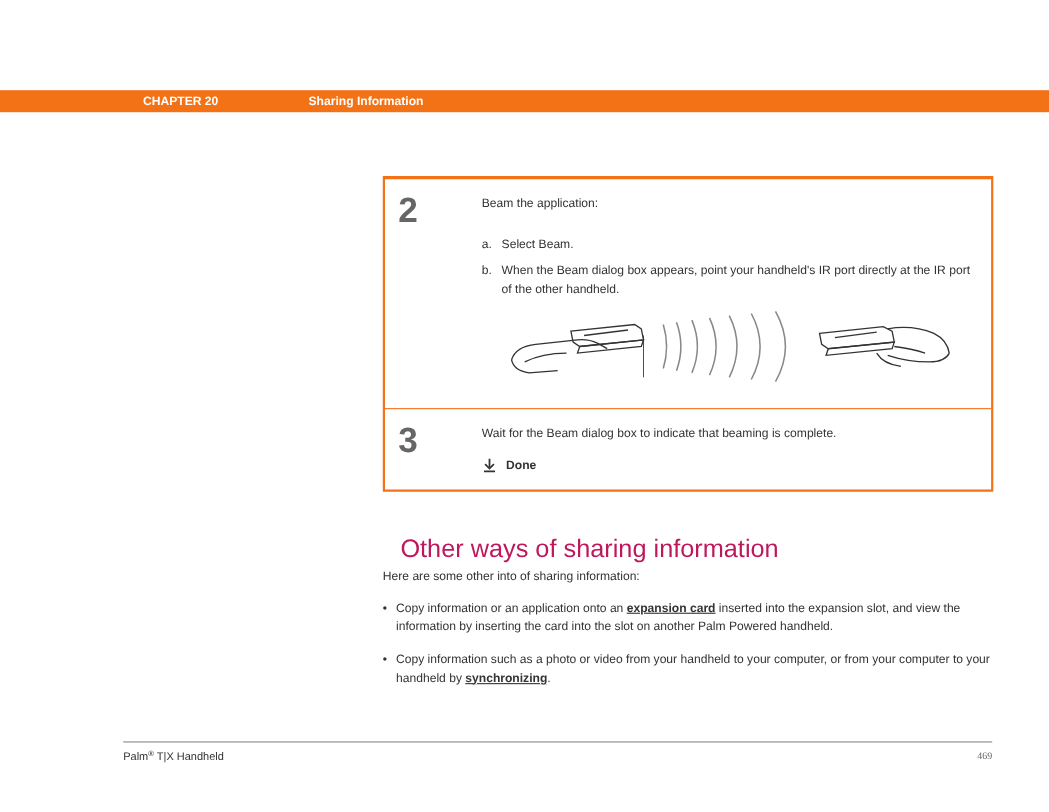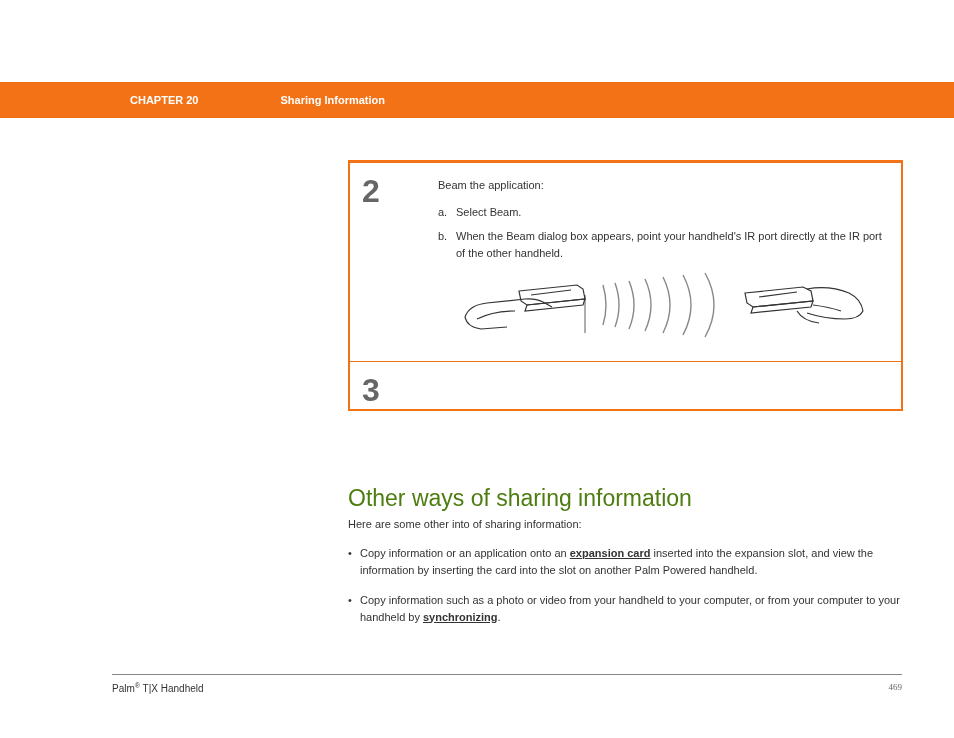--- a/index.html
+++ b/index.html
@@ -13,21 +13,21 @@
       width: 954px;
       height: 738px;
       position: relative;
       color: #333;
     }
     .header-bar {
       position: absolute;
       top: 82px;
       left: 0;
       width: 954px;
-      height: 36px;
+      height: 20px;
       background: #f47216;
       display: flex;
       align-items: center;
     }
     .header-bar > div { display: flex; align-items: center; }
     .chapter-label {
       color: #fff;
       font-weight: bold;
       font-size: 11px;
       margin-left: 130px;
@@ -62,21 +62,21 @@
       font-family: Arial, sans-serif;
     }
     .step-content {
       flex: 1;
       padding: 14px 16px 14px 0;
       font-size: 11px;
       line-height: 1.5;
       color: #333;
     }
     .step-content .intro {
-      margin-bottom: 10px;
+      margin-bottom: 20px;
     }
     .sub-item {
       display: flex;
       margin-bottom: 8px;
     }
     .sub-letter {
       width: 18px;
       flex-shrink: 0;
     }
     .illustration {
@@ -103,24 +103,24 @@
     .done-icon {
       width: 14px;
       height: 14px;
     }
     .done-text {
       font-weight: bold;
       font-size: 11px;
     }
     .heading {
       position: absolute;
-      left: 348px;
+      left: 364px;
       top: 485px;
       font-size: 23px;
-      color: #4d7c0f;
+      color: #be185d;
       font-weight: normal;
       font-family: Arial, sans-serif;
     }
     .intro-text {
       position: absolute;
       left: 348px;
       top: 518px;
       font-size: 11px;
       color: #333;
     }
@@ -231,20 +231,31 @@
             <path d="M 350 44 Q 368 50 388 50 Q 402 50 406 42"></path>
             <path d="M 340 42 Q 346 52 362 54"></path>
           </g>
         </svg>
       </div>
     </div>
   </div>
 
   <div class="step-block">
     <div class="step-number">3</div>
+    <div class="step-content">
+      <div>Wait for the Beam dialog box to indicate that beaming is complete.</div>
+      <div class="done-row">
+        <svg class="done-icon" viewBox="0 0 14 14">
+          <line x1="7" y1="1" x2="7" y2="9" stroke="#333" stroke-width="1.6"></line>
+          <polyline points="3,6 7,10 11,6" stroke="#333" stroke-width="1.6" fill="none"></polyline>
+          <line x1="2" y1="12.5" x2="12" y2="12.5" stroke="#333" stroke-width="1.6"></line>
+        </svg>
+        <span class="done-text">Done</span>
+      </div>
+    </div>
   </div>
 </div>
 
 <h2 class="heading">Other ways of sharing information</h2>
 <div class="intro-text">Here are some other into of sharing information:</div>
 
 <div class="bullet-list">
   <div class="bullet-item">
     <span class="bullet-marker">•</span>
     <span>

